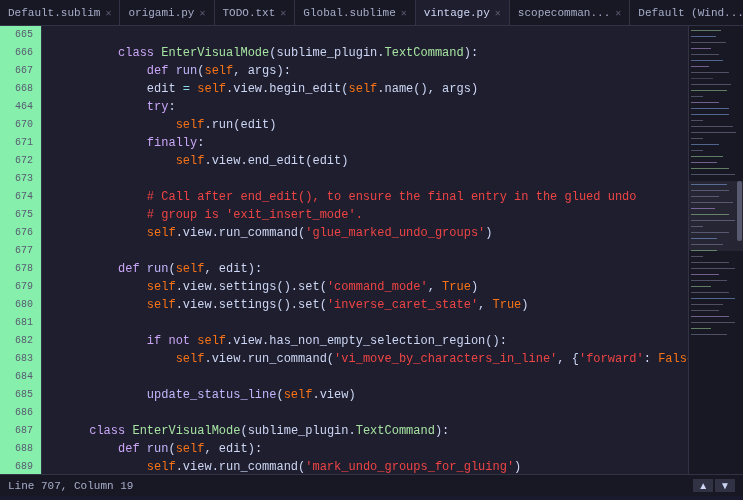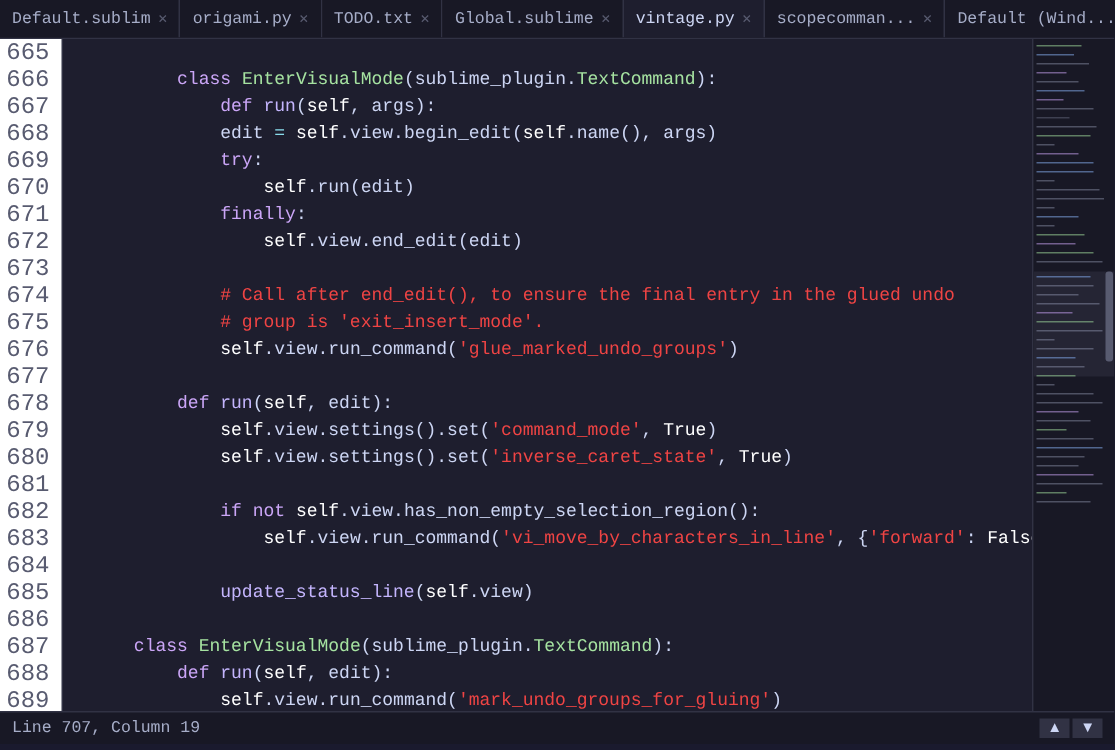--- a/index.html
+++ b/index.html
@@ -46,25 +46,25 @@
 
     
     #editor {
       display: flex;
       height: 448px;
       overflow: hidden;
     }
 
     
     #gutter {
-      background: #ffffff;
+      background: #86efac;
       color: #585b70;
       padding: 0 8px 0 4px;
       text-align: right;
-      font-size: 16px;
+      font-size: 10px;
       line-height: 18px;
       min-width: 42px;
       user-select: none;
       border-right: 1px solid #313244;
       overflow: hidden;
     }
 
     
     #code-area {
       flex: 1;
@@ -118,21 +118,21 @@
       background: #313244;
       color: #cdd6f4;
       border: none;
       padding: 1px 5px;
       font-size: 10px;
       cursor: pointer;
     }
 
     
     .kw  { color: #cba6f7; }   
-    .kw2 { color: #ffffff; }   
+    .kw2 { color: #f97316; }   
     .fn  { color: #c4b5fd; }   
     .cls { color: #a6e3a1; }   
     .str { color: #ef4444; }   
     .cm  { color: #ef4444; }   
     .pn  { color: #cdd6f4; }   
     .op  { color: #89dceb; }   
     .var { color: #cdd6f4; }   
     .lno { color: #585b70; } 
   </style>
 </head>
@@ -169,21 +169,21 @@
   </div>
 </div>
 
 <div id="editor">
 
   <div id="gutter">
     <div class="code-line lno">665</div>
     <div class="code-line lno">666</div>
     <div class="code-line lno">667</div>
     <div class="code-line lno">668</div>
-    <div class="code-line lno">669</div>
+    <div class="code-line lno">464</div>
     <div class="code-line lno">670</div>
     <div class="code-line lno">671</div>
     <div class="code-line lno">672</div>
     <div class="code-line lno">673</div>
     <div class="code-line lno">674</div>
     <div class="code-line lno">675</div>
     <div class="code-line lno">676</div>
     <div class="code-line lno">677</div>
     <div class="code-line lno">678</div>
     <div class="code-line lno">679</div>

